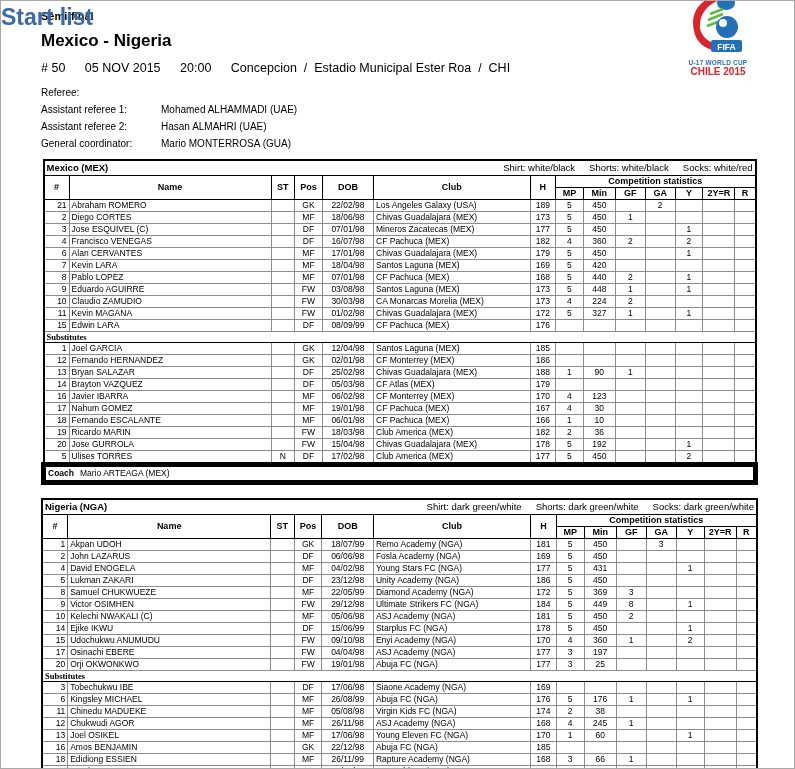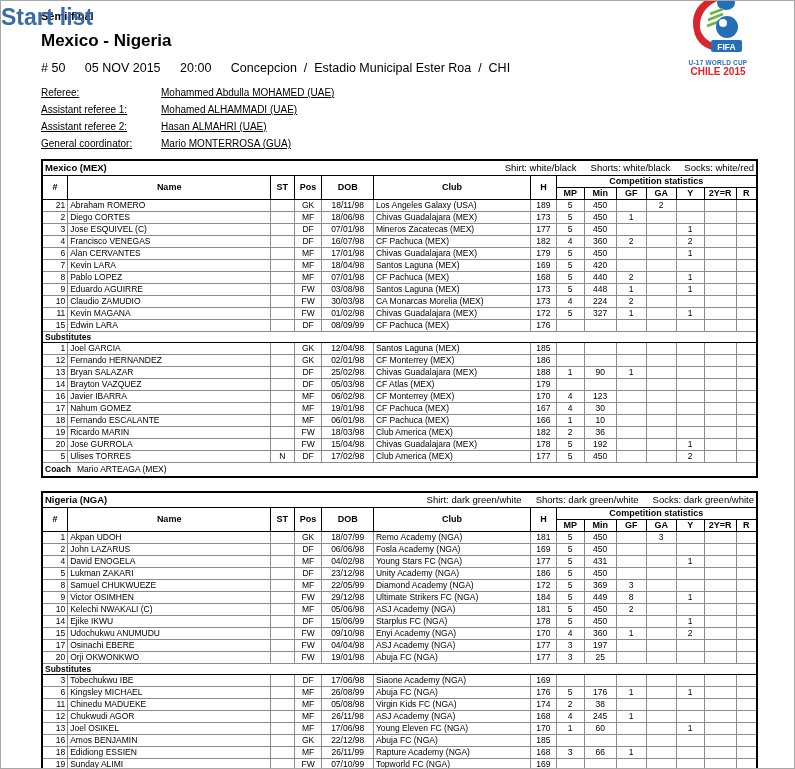--- a/index.html
+++ b/index.html
@@ -15,21 +15,21 @@
     position:absolute; left:0; right:0; top:3px; text-align:left;
     font-size:23px; font-weight:bold; color:#3a6ba6;
   }
   .logo { position:absolute; top:0; right:38px; width:76px; text-align:center; }
   .logo .l1 { font-size:6.5px; font-weight:bold; color:#2470b6; letter-spacing:.2px; }
   .logo .l2 { font-size:10px; font-weight:bold; color:#d9252b; }
   .matchtitle { font-size:17px; font-weight:bold; margin-top:9px; }
   .matchline { font-size:12.5px; font-weight:normal; margin-top:10px; }
   .matchline span { margin-right:16px; }
   .matchline .venue { white-space:pre; }
-  .officials { display:flex; margin-top:9px; font-size:10px;text-decoration:underline; }
+  .officials { display:flex; margin-top:9px; font-size:10px; }
   .off-col { width:360px; }
   .off-col.rightcol { width:auto; }
   .off-row { display:flex; line-height:17px; }
   .off-label { width:120px; flex:none; }
   .off-col.rightcol .off-label { width:124px; }
   .teamtable { margin-top:7px; }
   .teamtable.second { margin-top:13px; }
   table.roster {
     width:717px; border-collapse:collapse; table-layout:fixed;
     font-size:8.5px; border:2px solid #000;
@@ -41,23 +41,23 @@
   table.roster th { border-color:#000; font-weight:bold; font-size:9px; }
   tr.band td {
     border:1px solid #000; height:14px; line-height:14px; font-size:9.5px;
   }
   .bandwrap { display:flex; justify-content:space-between;align-items:flex-end; }
   .tname { font-weight:bold; }
   .kit span { margin-left:14px; }
   tr.subsrow td {
     border-left:1px solid #000; border-right:1px solid #000;
     border-top:1px solid #000; border-bottom:1px solid #000;
-    font-weight:bold; height:10px; line-height:10px;
+    font-weight:bold; height:10px; line-height:10px;font-family:Liberation Serif, serif;
   }
-  tr.coachrow td { border:1px solid #000000; height:13px; line-height:13px; }
+  tr.coachrow td { border:5px solid #000000; height:13px; line-height:13px; }
   tr.coachrow .cname { font-weight:normal; margin-left:6px; }
   td.r { text-align:right; padding-right:5px;margin-top:24px; }
   td.l { text-align:left; padding-left:3px; }
   td.c, th.c { text-align:center; }
 </style>
 </head>
 <body>
 
 <div class="page">
   <div class="pagetitle" style="color: rgb(58, 107, 166);">Start list</div>
@@ -85,21 +85,20 @@
       <span># 50</span>
       <span>05 NOV 2015</span>
       <span>20:00</span>
       <span class="venue">Concepcion  /  Estadio Municipal Ester Roa  /  CHI</span>
     </div>
 
     <div class="officials">
       <div class="off-col">
           <div class="off-row">
             <span class="off-label">Referee:</span>
-            <span class="off-value">Mohammed Abdulla MOHAMED (UAE)</span>
           </div>
           <div class="off-row">
             <span class="off-label">Assistant referee 1:</span>
             <span class="off-value">Mohamed ALHAMMADI (UAE)</span>
           </div>
           <div class="off-row">
             <span class="off-label">Assistant referee 2:</span>
             <span class="off-value">Hasan ALMAHRI (UAE)</span>
           </div>
           <div class="off-row">
@@ -153,21 +152,21 @@
               <th class="c">GA</th>
               <th class="c">Y</th>
               <th class="c">2Y=R</th>
               <th class="c">R</th>
             </tr>
             <tr>
               <td class="r">21</td>
               <td class="l">Abraham ROMERO</td>
               <td class="c"></td>
               <td class="c">GK</td>
-              <td class="c">18/11/98</td>
+              <td class="c">22/02/98</td>
               <td class="l">Los Angeles Galaxy  (USA)</td>
               <td class="c">189</td>
               <td class="c">5</td>
               <td class="c">450</td>
               <td class="c"></td>
               <td class="c">2</td>
               <td class="c"></td>
               <td class="c"></td>
               <td class="c"></td>
             </tr>

